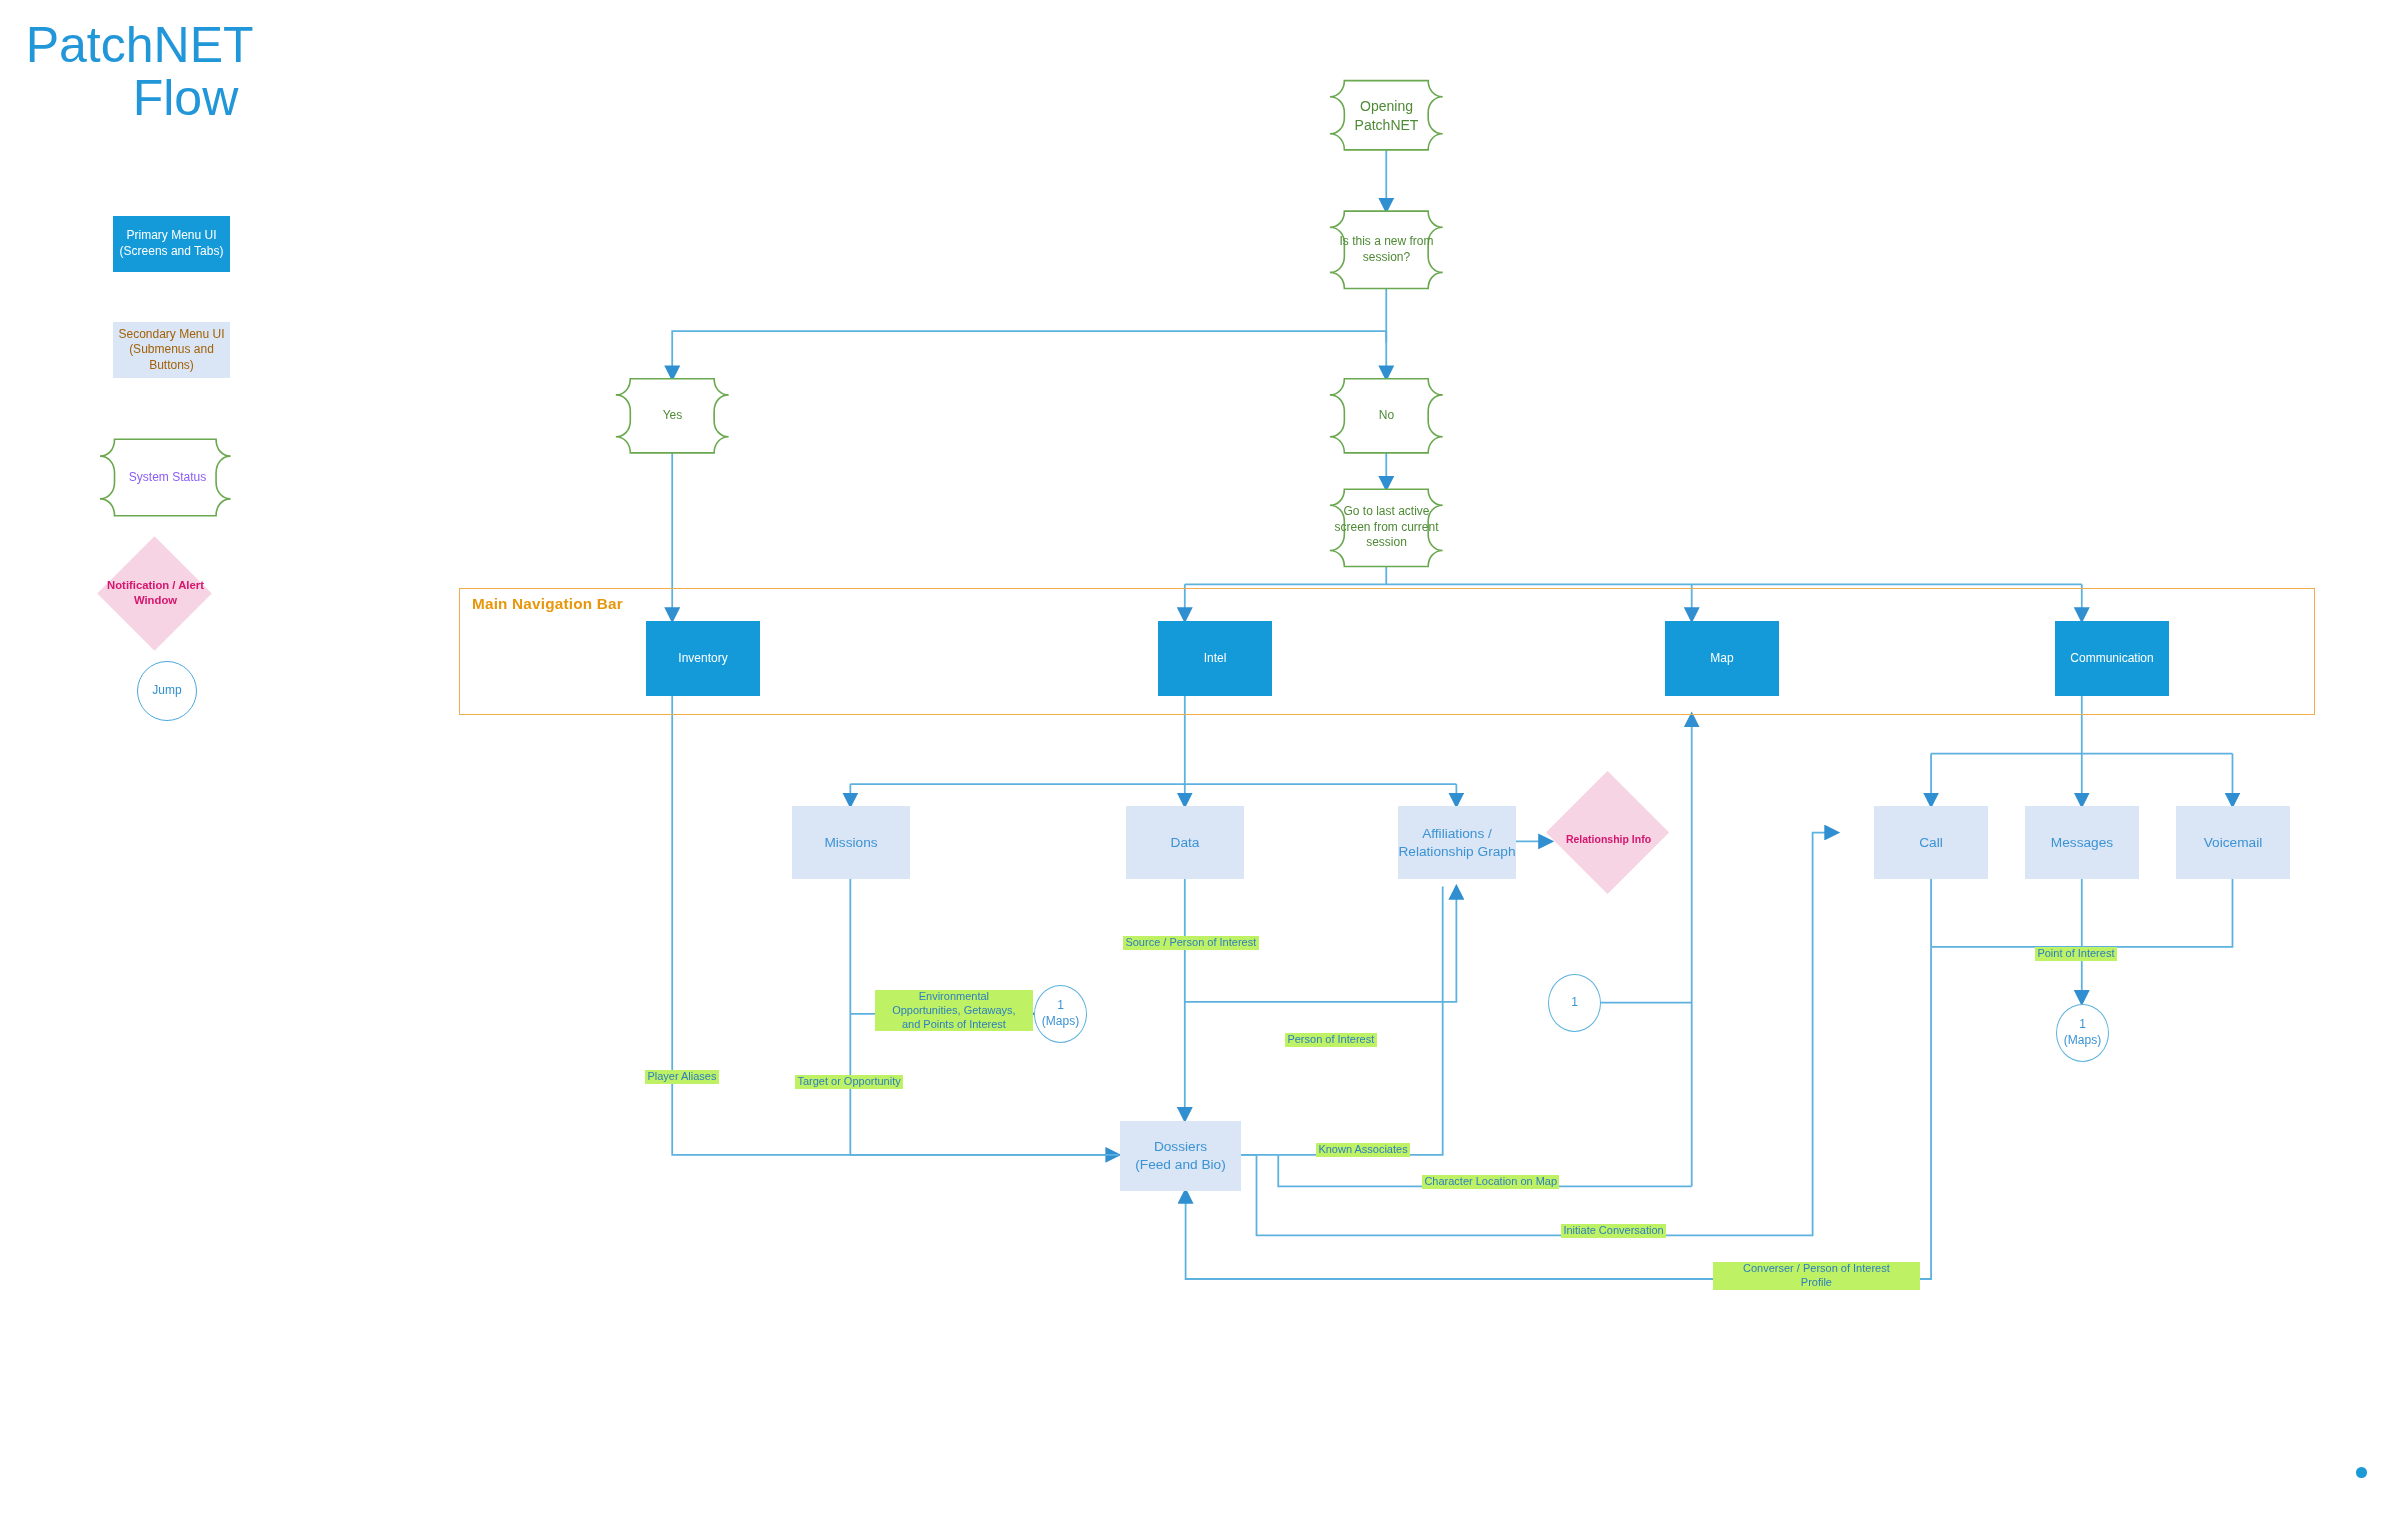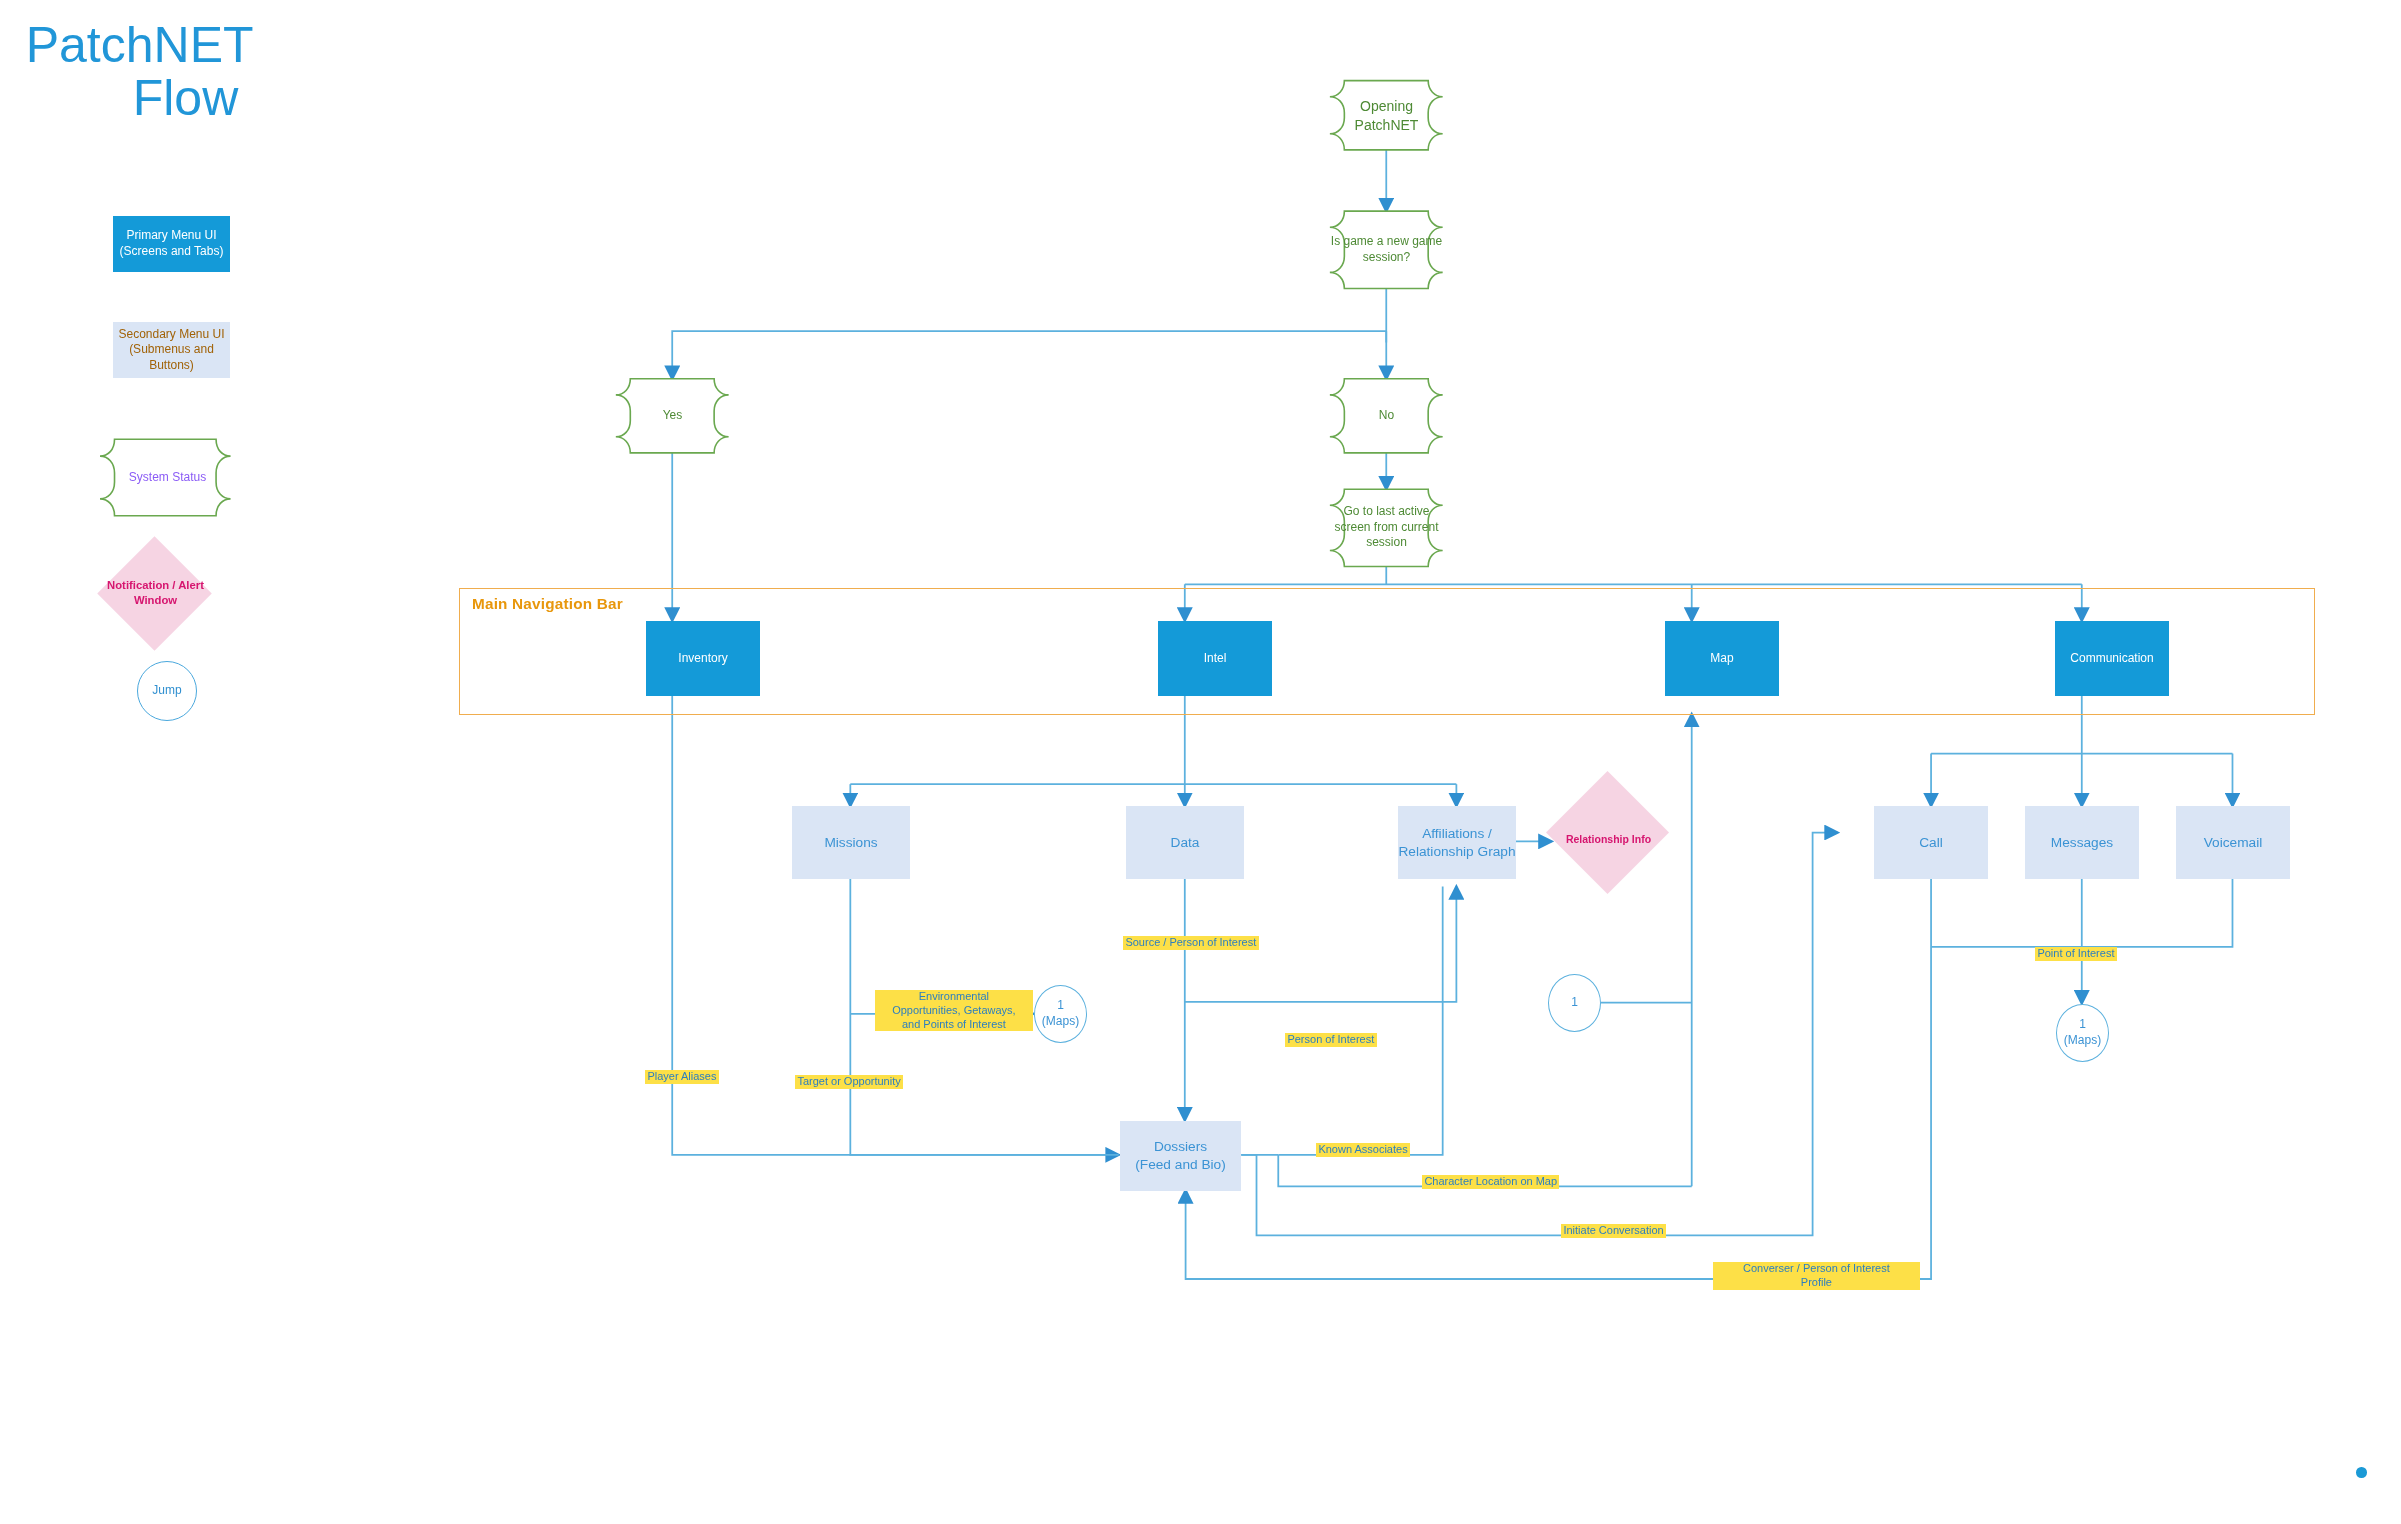--- a/index.html
+++ b/index.html
@@ -30,21 +30,21 @@
   .connector{border:1.2px solid #5cb1de;border-radius:50%;color:#3b93d4;
              background:#fff;font-size:12px;}
 
   
   #navbar{position:absolute;left:459px;top:588px;width:1854px;height:125px;
           border:1.6px solid #f0ad4e;background:transparent;}
   #navbar-label{position:absolute;left:472px;top:595px;color:#e8970c;
                 font-weight:bold;font-size:15.3px;letter-spacing:0.2px;}
 
   .edge-label{position:absolute;color:#2d7fbf;font-size:11px;text-align:center;
-              line-height:1.25;background:#fde047;padding:0 2.4px;white-space:nowrap;}
+              line-height:1.25;background:#bef264;padding:0 2.4px;white-space:nowrap;}
   .edge-label.multi{white-space:normal;}
 
   .dot{position:absolute;width:10.5px;height:10.5px;border-radius:50%;background:#1b9ad6;}
 </style>
 </head>
 <body>
 
 <div id="canvas">
 
   <div id="title">
@@ -184,21 +184,21 @@
                L1668,703 C1668,691 1660,683 1650,683 C1660,683 1668,675 1668,663
                L1668,647 C1668,635 1660,627 1650,627 C1660,627 1668,619 1668,607 Z"></path>
     </g>
   </svg>
 
   <div class="node" style="left:1330px;top:81px;width:113px;height:69px;color:#4e8a35;font-size:14px;">
     <span>Opening PatchNET</span>
   </div>
 
   <div class="node" style="left:1330px;top:211px;width:113px;height:77px;color:#4e8a35;font-size:12px;flex-direction:column;">
-    <span>Is game a new game</span>
+    <span>Is this a new from</span>
     <span>session?</span>
   </div>
 
   <div class="node" style="left:616px;top:379px;width:113px;height:74px;color:#4e8a35;font-size:12px;">
     <span>Yes</span>
   </div>
 
   <div class="node" style="left:1330px;top:379px;width:113px;height:74px;color:#4e8a35;font-size:12px;">
     <span>No</span>
   </div>

